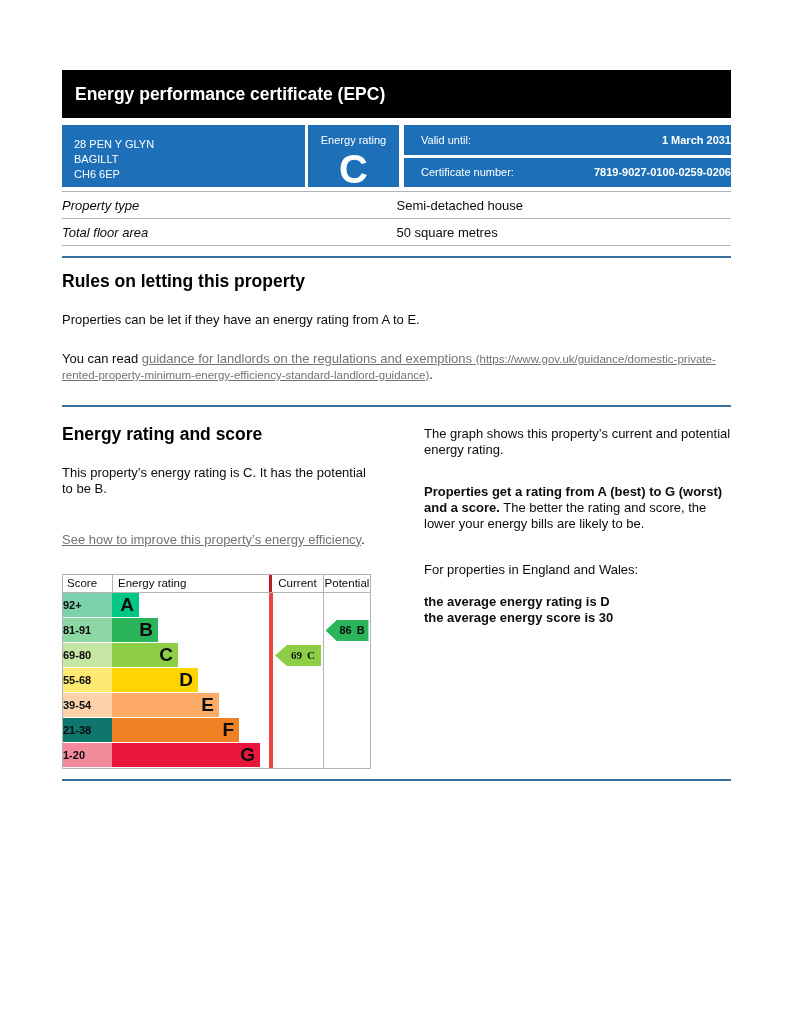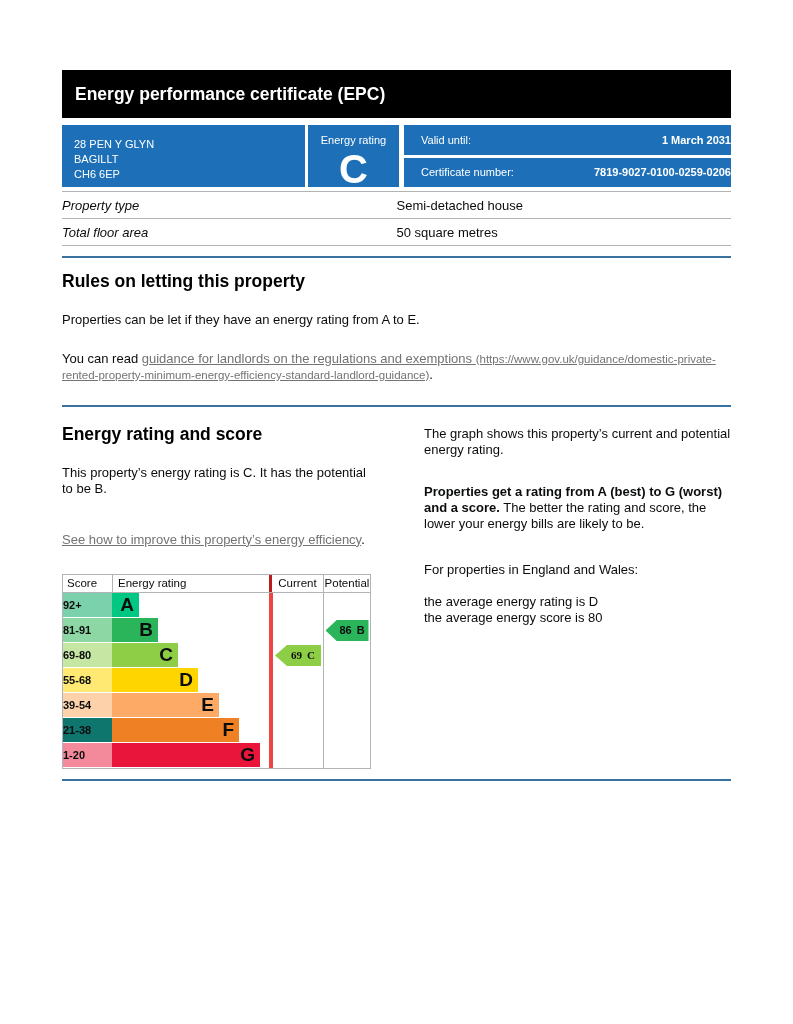--- a/index.html
+++ b/index.html
@@ -41,21 +41,21 @@
   
   .rating-section { display:flex; margin-top:17px; }
   .col-left { width:309px; margin-right:53px; flex-shrink:0; }
   .col-left h2 { margin:0 0 20px; }
   .left-para { margin-bottom:35px; }
   .improve-para { margin-bottom:26px; }
   .col-right { width:314px; padding-top:2px; }
   .col-right .rp1 { margin-bottom:26px; }
   .col-right .rp2 { margin-bottom:30px; }
   .col-right .rp3 { margin-bottom:16px; }
-  .col-right .rline { margin-bottom:0; }
+  .col-right .rline { margin-bottom:0;font-weight:bold; }
 
   
   .epc-chart { width:309px; border:1px solid #b1b4b6; box-sizing:border-box; background:#fff; }
   .chart-header { display:flex; height:17px; border-bottom:1px solid #b1b4b6; font-size:11.5px; font-weight:normal; }
   .h-cell { display:flex; align-items:center; box-sizing:border-box; }
   .h-score { width:49px; padding-left:4px; }
   .h-rating { flex:1; padding-left:5px; border-left:1px solid #b1b4b6; }
   .h-current { width:54px; border-left:3px solid #b91c1c; justify-content:center; }
   .h-potential { width:47px; border-left:1px solid #b1b4b6; justify-content:center; }
 
@@ -203,19 +203,19 @@
             <div class="cur-cell"></div>
             <div class="pot-cell"></div>
           </div>
         </div>
     </div>
     <div class="col-right">
       <p class="rp1">The graph shows this property’s current and potential energy rating.</p>
       <p class="rp2"><strong>Properties get a rating from A (best) to G (worst) and a score.</strong><span> The better the rating and score, the lower your energy bills are likely to be.</span></p>
       <p class="rp3">For properties in England and Wales:</p>
       <p class="rline">the average energy rating is D</p>
-      <p class="rline">the average energy score is 80</p>
+      <p class="rline">the average energy score is 30</p>
     </div>
   </section>
 
   <hr class="section-divider">
 
 </div>
 
 </body></html>

